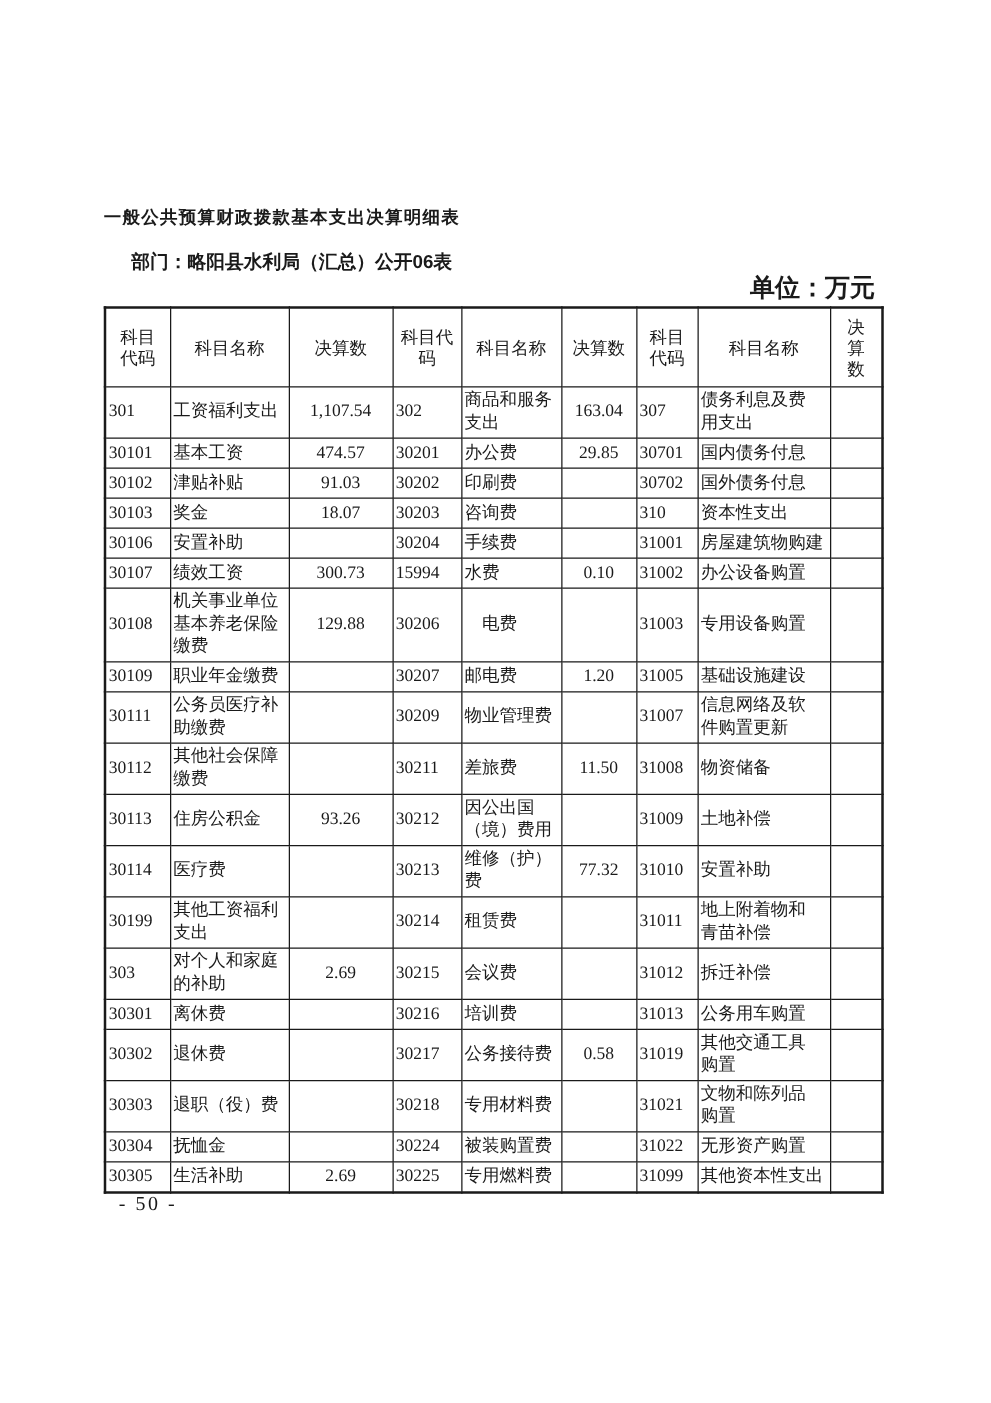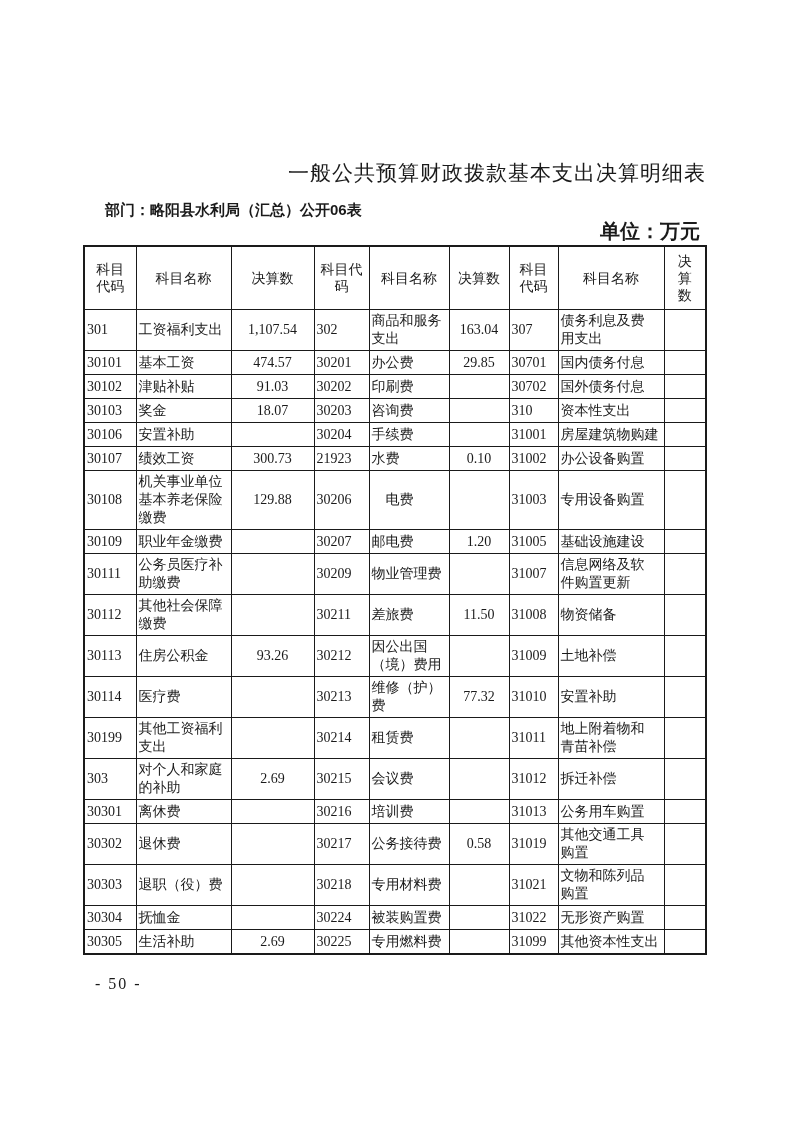--- a/index.html
+++ b/index.html
@@ -14,24 +14,24 @@
     color: #1a1a1a;
   }
   .content {
     position: absolute;
     left: 83px;
     top: 0;
     width: 623px;
   }
   .doc-title {
     margin: 160px 0 0 0;
-    text-align: right;
+    text-align: left;
     font-family: "Liberation Sans", "DejaVu Sans", sans-serif;
-    font-weight: normal;
-    font-size: 21px;
+    font-weight: bold;
+    font-size: 14px;
     line-height: 26px;
     letter-spacing: 1px;
   }
   .meta-row {
     display: flex;
     margin-top: 15px;
     padding-left: 22px;
     padding-right: 24px;
     font-family: "Liberation Sans", "DejaVu Sans", sans-serif;
     font-weight: bold;
@@ -71,21 +71,20 @@
   }
   table.budget td {
     height: 19px;
     padding: 2px 2px;
     line-height: 18px;
   }
   td.code  { text-align: left; padding-left: 6px;  font-family: "Liberation Serif", "DejaVu Serif", serif; }
   td.name  { text-align: left; padding-left: 7px;  white-space: pre-line; }
   td.value { text-align: center; padding-right: 8px; font-family: "Liberation Serif", "DejaVu Serif", serif; }
   .page-number {
-    margin-top: 20px;
     margin-left: 12px;
     font-size: 16px;
     letter-spacing: 2px;
   }
 </style>
 </head>
 <body>
 
 <div class="page">
   <div class="content">
@@ -186,21 +185,21 @@
             <td class="name">手续费</td>
             <td class="value"></td>
             <td class="code">31001</td>
             <td class="name">房屋建筑物购建</td>
             <td class="value"></td>
           </tr>
           <tr>
             <td class="code">30107</td>
             <td class="name">绩效工资</td>
             <td class="value">300.73</td>
-            <td class="code">21923</td>
+            <td class="code">15994</td>
             <td class="name">水费</td>
             <td class="value">0.10</td>
             <td class="code">31002</td>
             <td class="name">办公设备购置</td>
             <td class="value"></td>
           </tr>
           <tr>
             <td class="code">30108</td>
             <td class="name">机关事业单位
 基本养老保险

